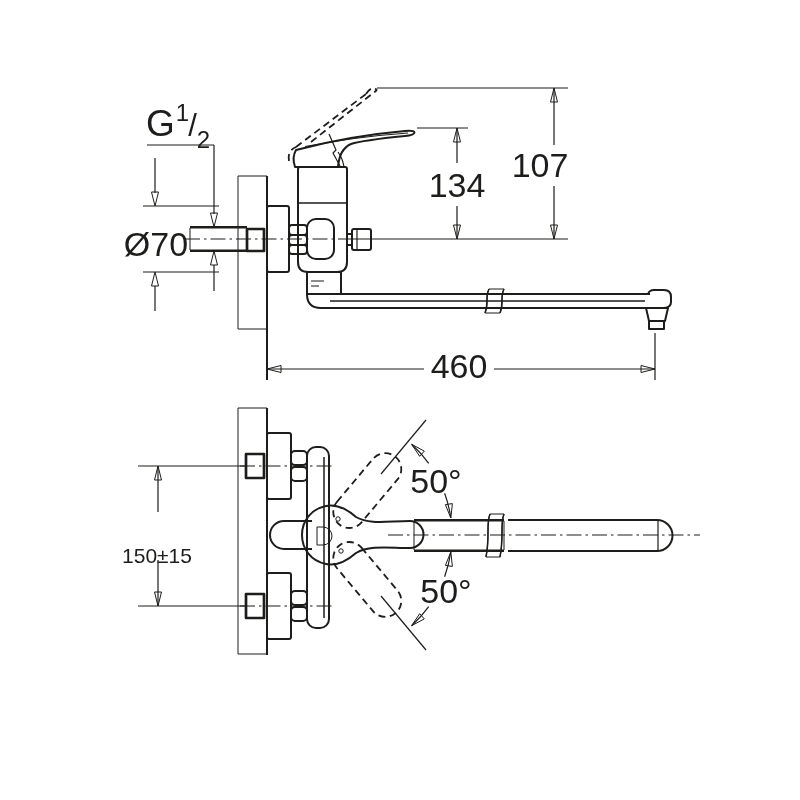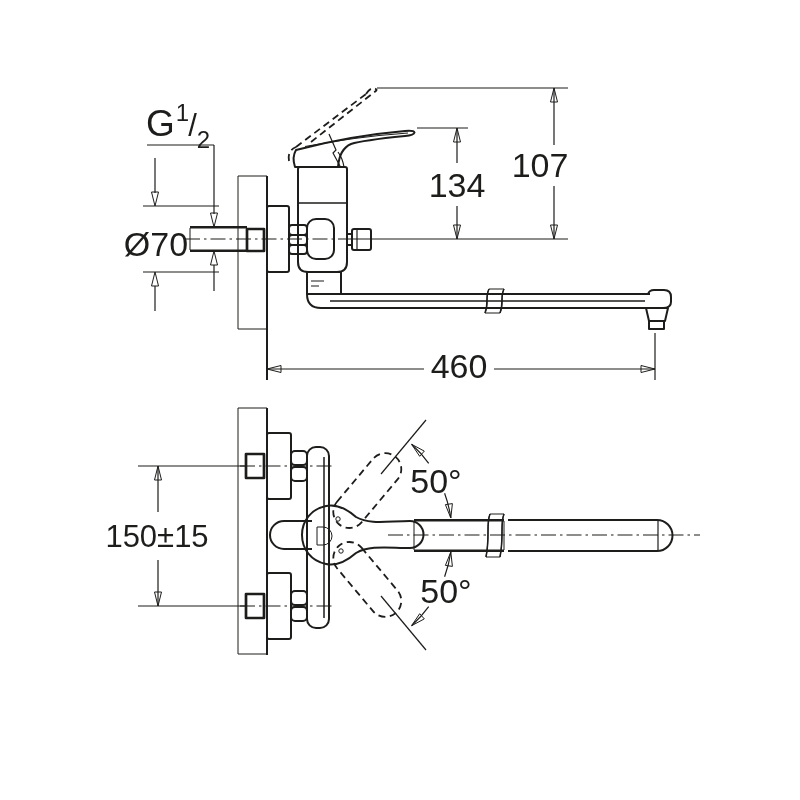--- a/index.html
+++ b/index.html
@@ -18,21 +18,21 @@
   .t{stroke-width:1.2;}
   .t15{stroke-width:1.5;}
   .m{stroke-width:2;}
   .b{stroke-width:2.7;}
   .dsh{stroke-dasharray:7 4.5;stroke-width:1.8;}
   .cl{stroke-dasharray:15 4 2.5 4;stroke-width:1.1;}
   .lbl{
     position:absolute;color:var(--ink);font-size:34px;line-height:1;
     white-space:nowrap;transform:translate(-50%,-50%);
   }
-  .lbl-small{font-size:31px;}
+  .lbl-small{font-size:21px;margin-top:19px;}
   .thread-lbl{position:absolute;left:146px;top:103px;transform:none;color:var(--ink);
     font-size:37px;line-height:1;white-space:nowrap;}
   .thread-lbl sup{font-size:24px;position:relative;top:-2px;left:1px;}
   .thread-lbl .slash{font-size:31px;position:relative;top:0px;}
   .thread-lbl sub{font-size:24px;position:relative;top:3px;}
 </style>
 </head>
 <body style="--ink: #1d1d1b; --paper: #ffffff;">
 
 <div class="stage">

